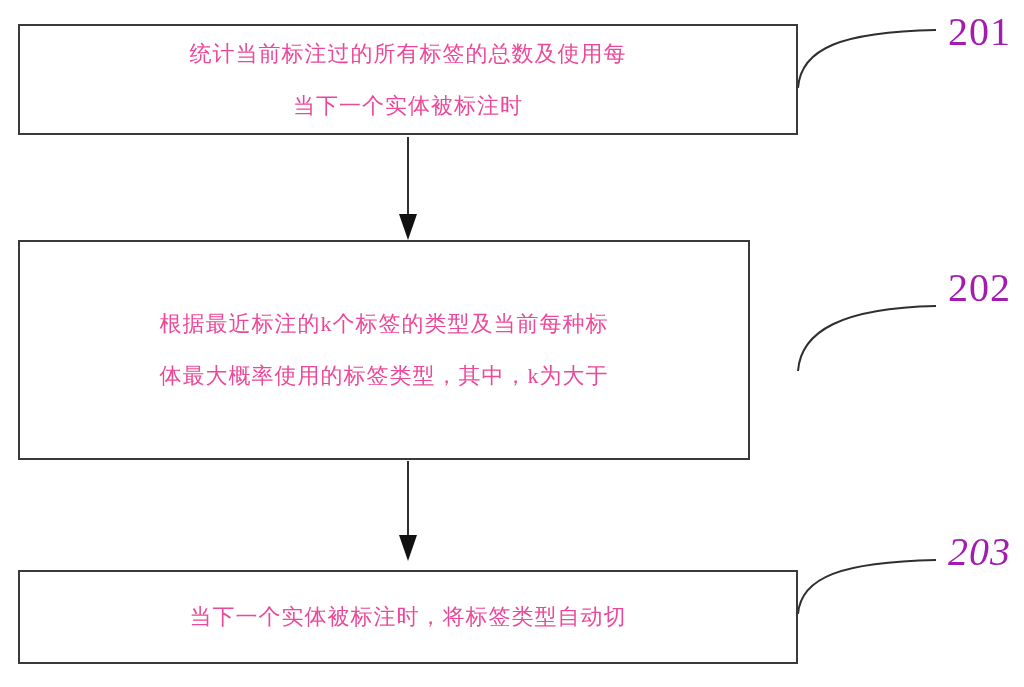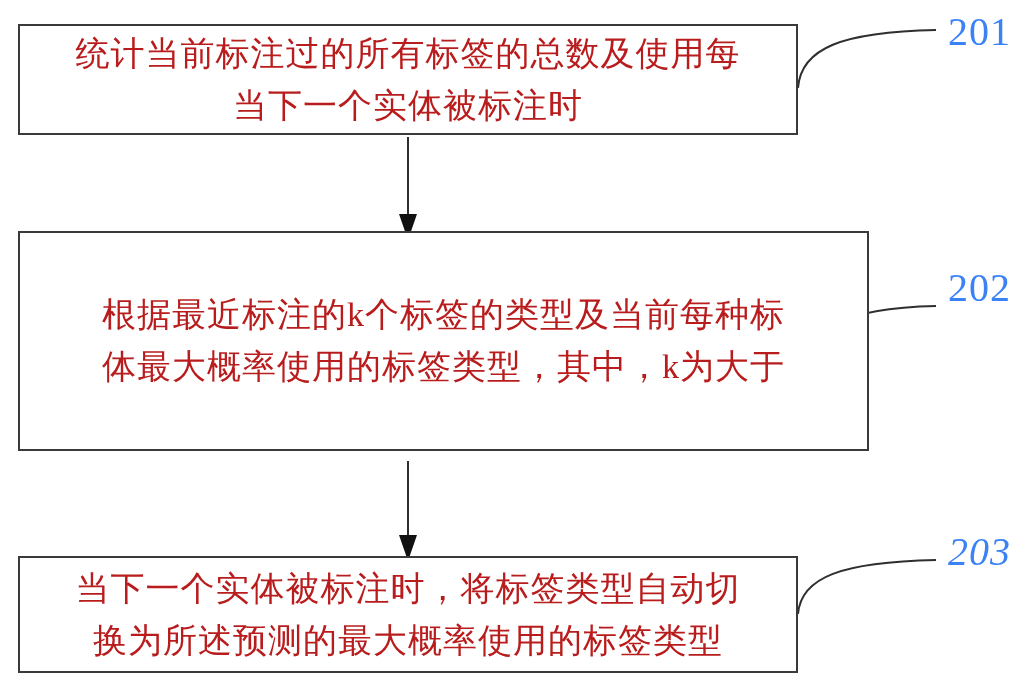--- a/index.html
+++ b/index.html
@@ -24,38 +24,38 @@
   }
   .box {
     position: absolute;
     box-sizing: border-box;
     border: 2px solid #3a3a3a;
     background: #ffffff;
     display: flex;
     flex-direction: column;
     justify-content: center;
     text-align: center;
-    color: #b91c1c;
-    font-size: 34px;
+    color: #ec4899;
+    font-size: 22px;
     line-height: 52px;
     letter-spacing: 1px;
   }
   #box1 { left: 18px; top: 24px;  width: 780px; height: 111px; }
-  #box2 { left: 18px; top: 231px; width: 851px; height: 220px; }
-  #box3 { left: 18px; top: 556px; width: 780px; height: 117px; }
+  #box2 { left: 18px; top: 240px; width: 732px; height: 220px; }
+  #box3 { left: 18px; top: 570px; width: 780px; height: 94px; }
   .tline {
     white-space: nowrap;
   }
   .ref {
     position: absolute;
     left: 948px;
     width: 72px;
     font-size: 40px;
     line-height: 40px;
-    color: #3b82f6;
+    color: #a21caf;
     text-align: left;
     letter-spacing: 1px;
   }
   #ref201 { top: 12px; }
   #ref202 { top: 268px; }
   #ref203 { top: 532px; font-style: italic; }
 </style>
 </head>
 <body>
 
@@ -81,20 +81,19 @@
     <div class="tline">当下一个实体被标注时</div>
   </div>
 
   <div class="box" id="box2">
     <div class="tline">根据最近标注的k个标签的类型及当前每种标</div>
     <div class="tline">体最大概率使用的标签类型，其中，k为大于</div>
   </div>
 
   <div class="box" id="box3">
     <div class="tline">当下一个实体被标注时，将标签类型自动切</div>
-    <div class="tline">换为所述预测的最大概率使用的标签类型</div>
   </div>
 
   <div class="ref" id="ref201">201</div>
   <div class="ref" id="ref202">202</div>
   <div class="ref" id="ref203">203</div>
 
 </div>
 
 </body></html>

